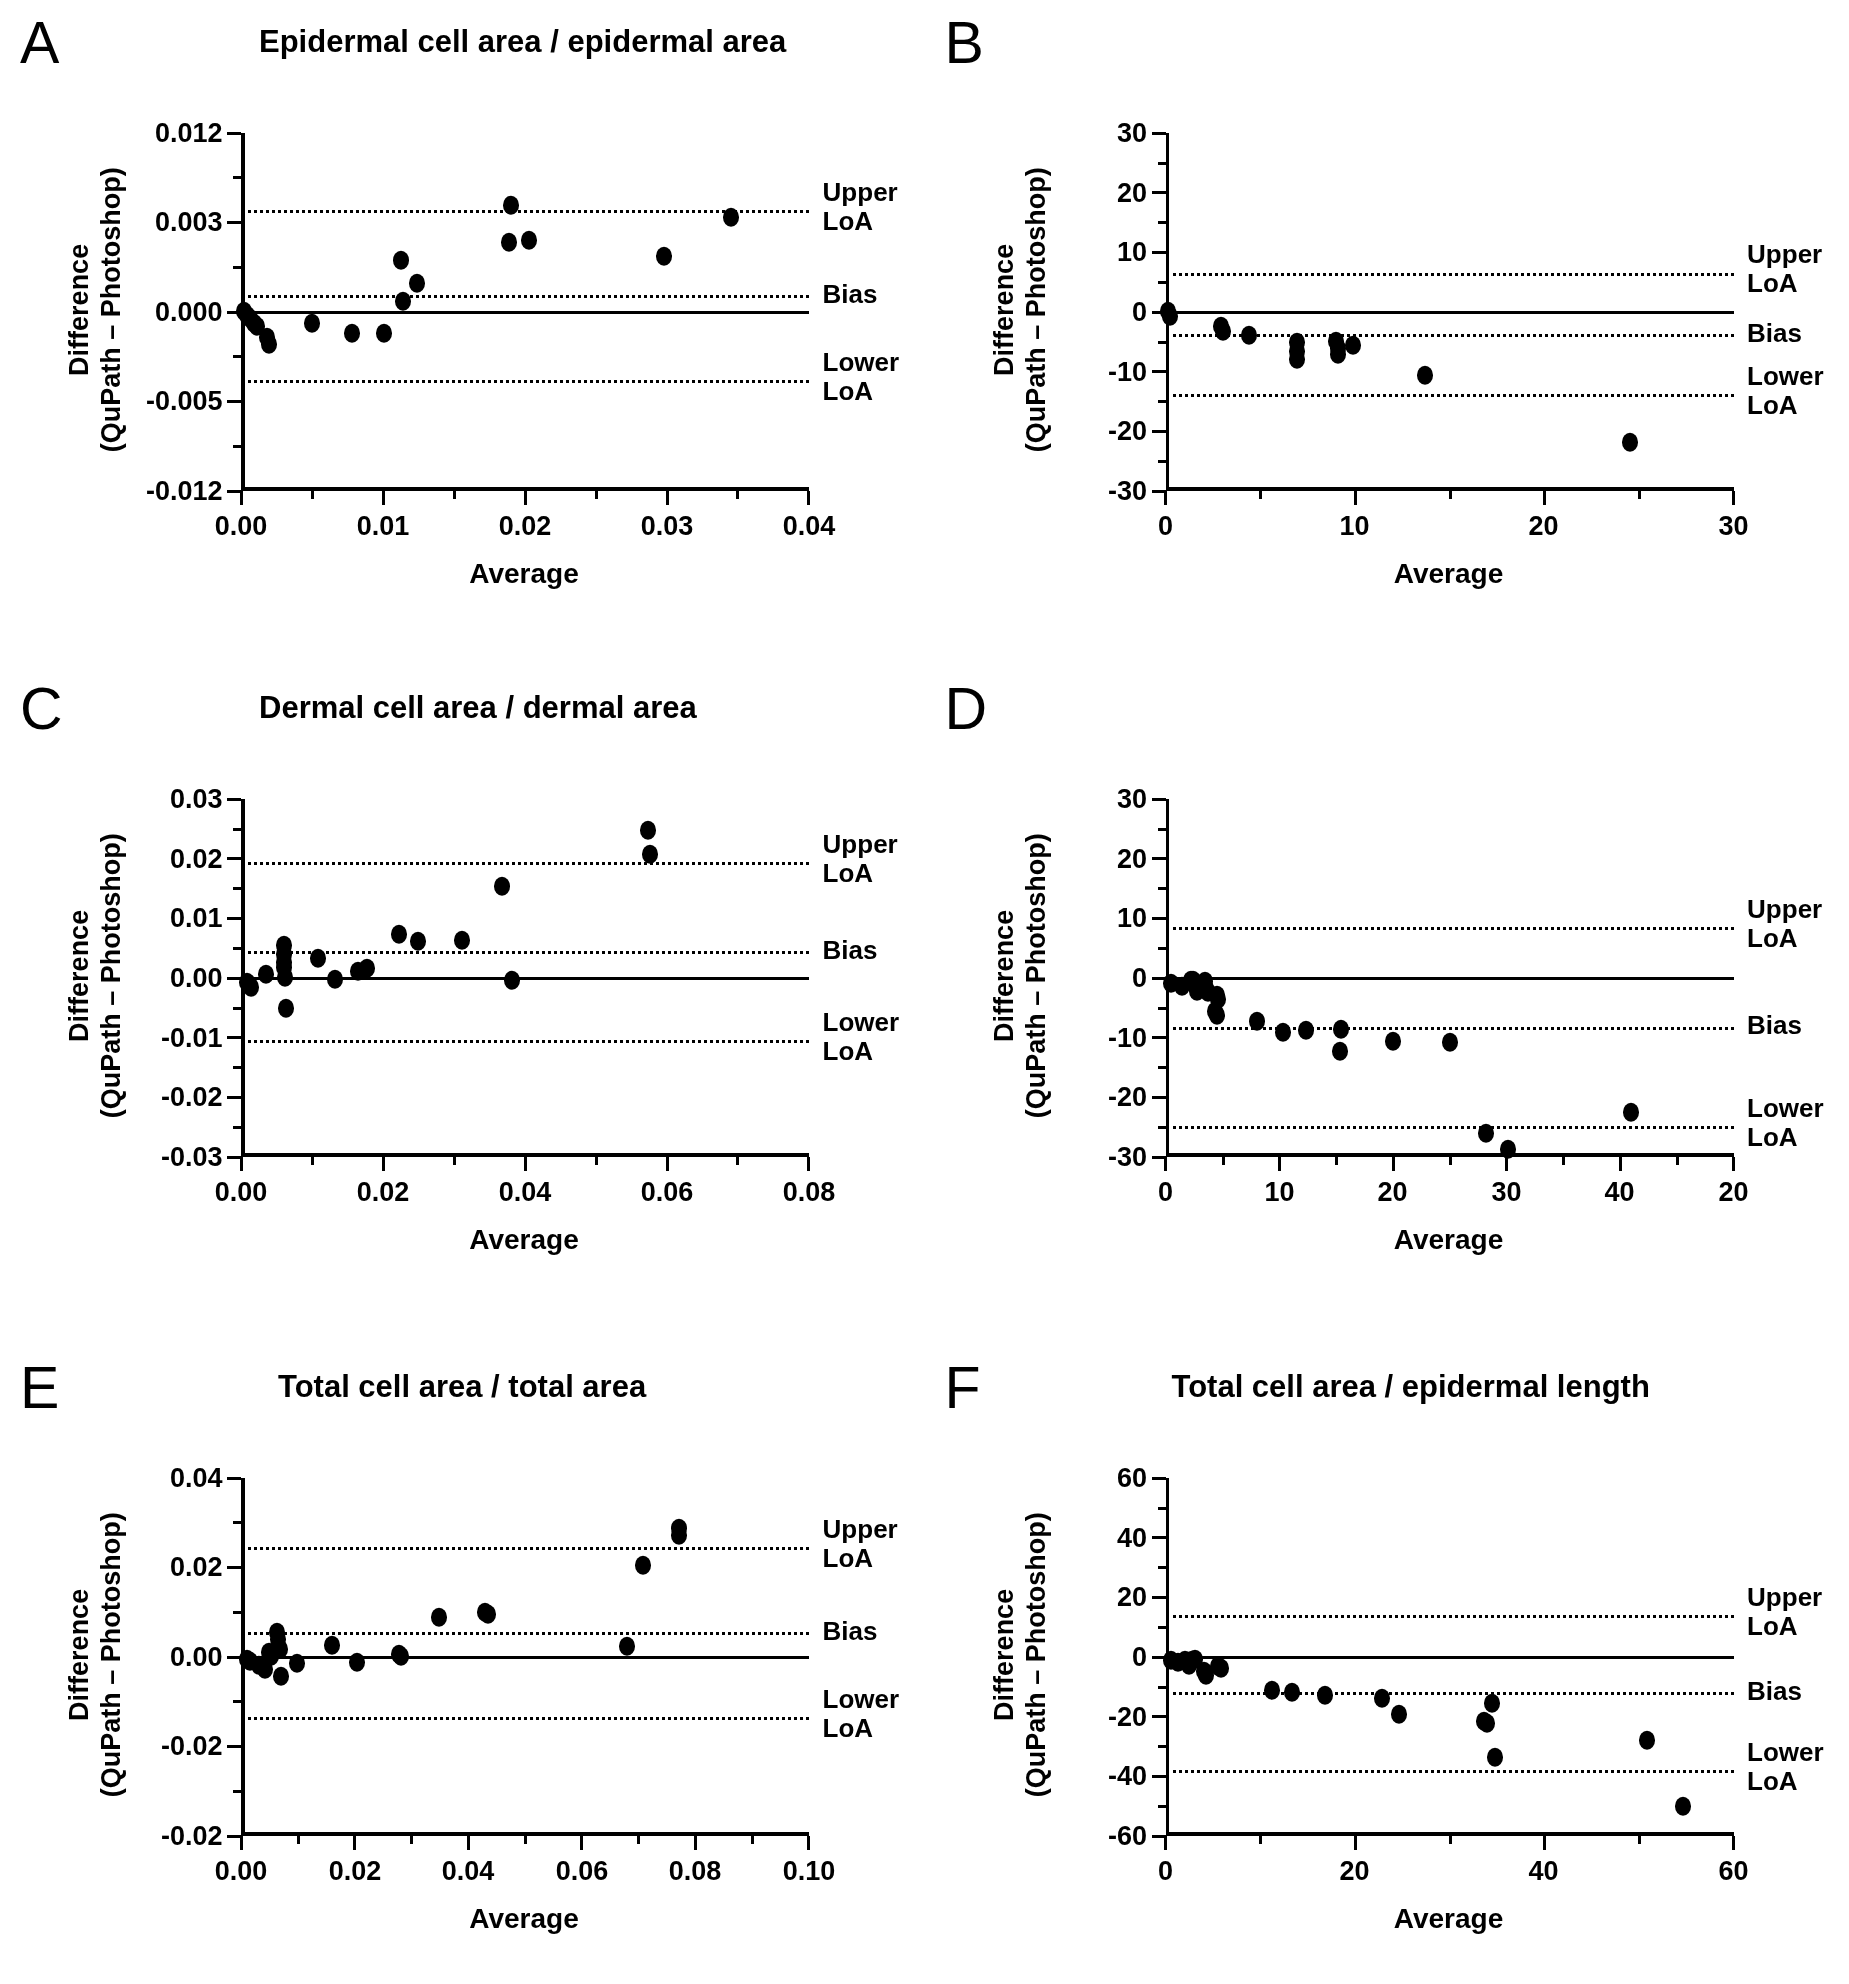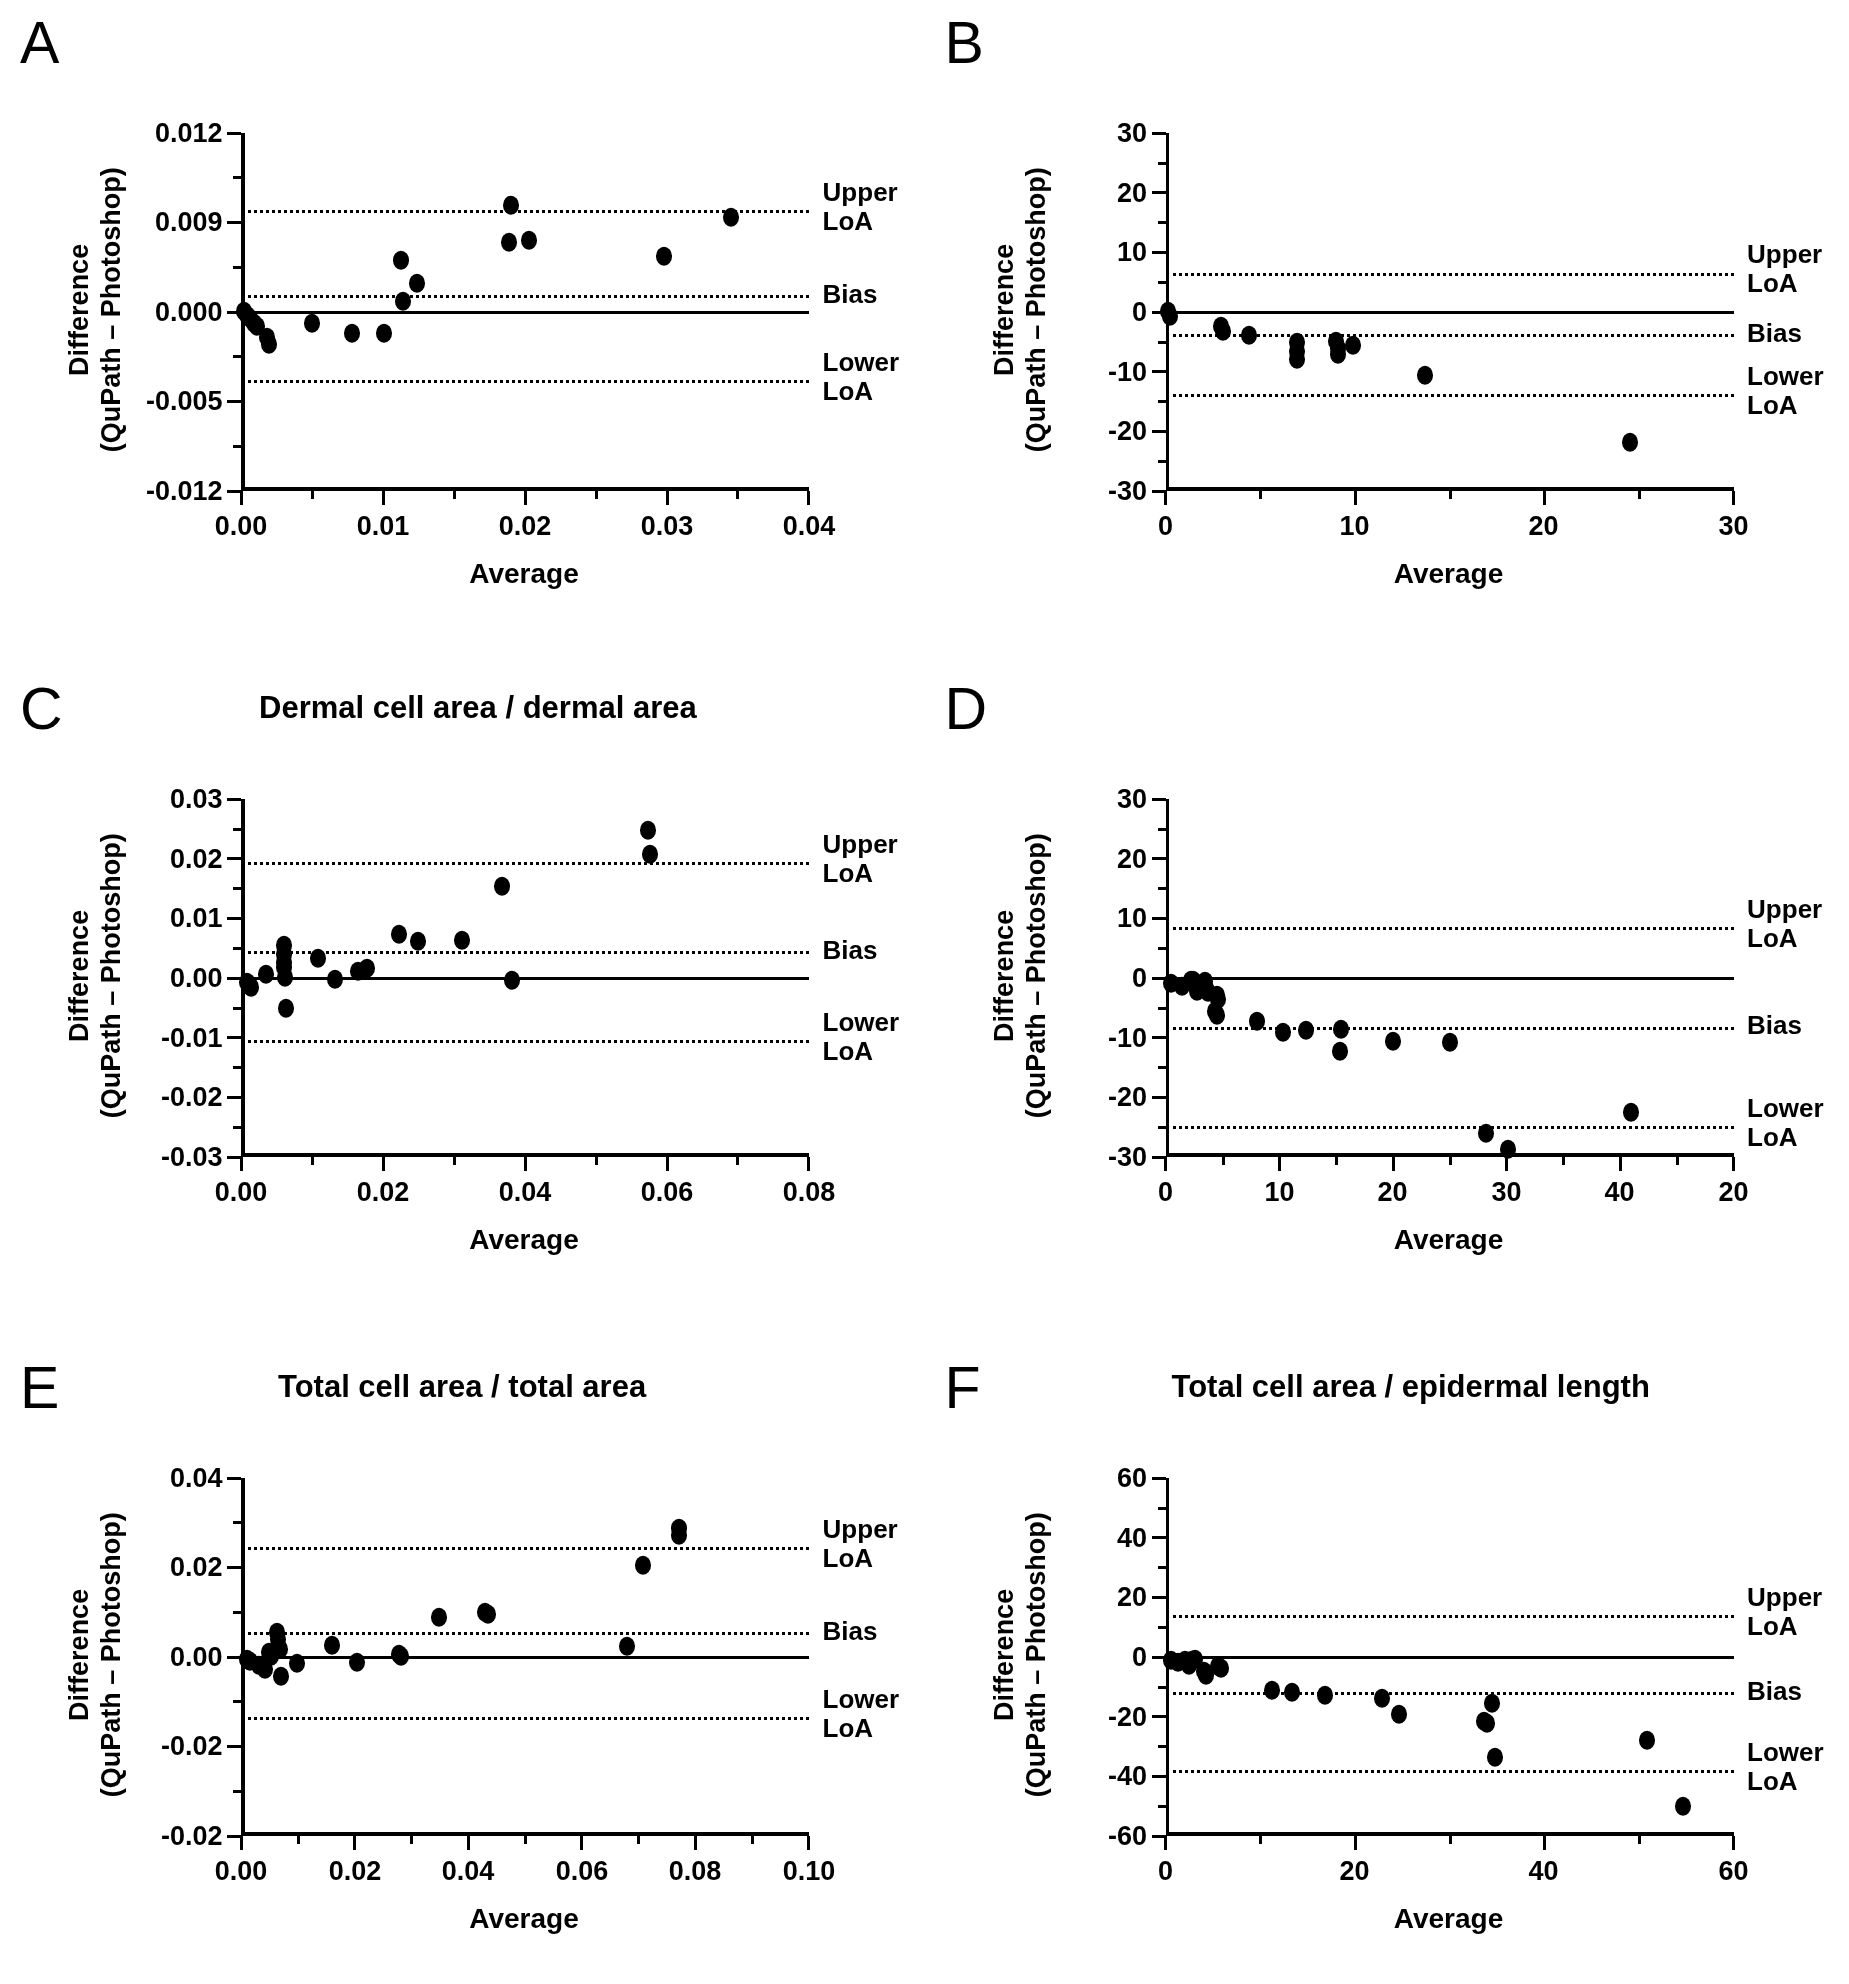--- a/index.html
+++ b/index.html
@@ -113,27 +113,28 @@
     transform:translate(-50%,-50%);
   }
 </style>
 </head>
 <body>
 
 <div class="figure">
 
   <div class="panel">
     <div class="panel-letter" style="left:20px; top:13.6px;">A</div>
+    <div class="panel-title" style="left:259px; top:26px;">Epidermal cell area / epidermal area</div>
     <div class="plotbox" id="plot-A" style="left: 241px; top: 133px; width: 568px; height: 358px;">
       <div class="axis-v"></div>
       <div class="axis-h"></div>
     <div class="tick-y" style="top: -1.2px;"></div>
         <div class="ylabel-text" style="top: 0px;">0.012</div>
         <div class="tick-y" style="top: 88px;"></div>
-        <div class="ylabel-text" style="top: 89px;">0.009</div>
+        <div class="ylabel-text" style="top: 89px;">0.003</div>
         <div class="tick-y" style="top: 178px;"></div>
         <div class="ylabel-text" style="top: 179px;">0.000</div>
         <div class="tick-y" style="top: 267px;"></div>
         <div class="ylabel-text" style="top: 268px;">-0.005</div>
         <div class="tick-y" style="top: 357px;"></div>
         <div class="ylabel-text" style="top: 358px;">-0.012</div>
         <div class="tick-y minor" style="top: 312px;"></div>
         <div class="tick-y minor" style="top: 222px;"></div>
         <div class="tick-y minor" style="top: 133px;"></div>
         <div class="tick-y minor" style="top: 43px;"></div>

